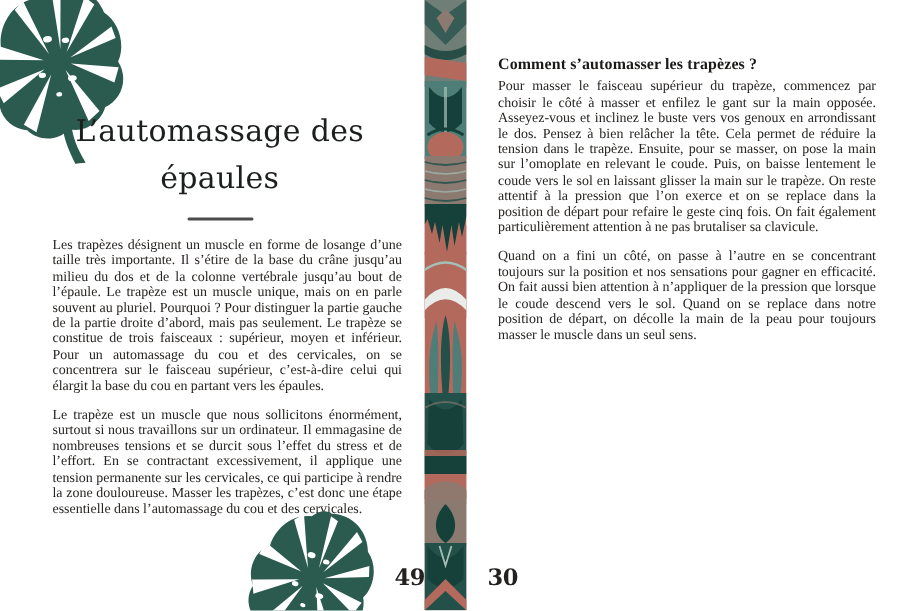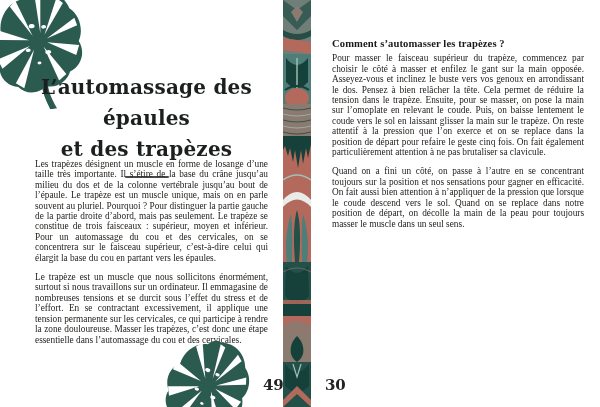--- a/index.html
+++ b/index.html
@@ -19,21 +19,21 @@
   .spine{position:absolute;left:283px;top:0;width:28px;height:407px}
   .spine svg{display:block;width:100%;height:100%}
 
   .leaf-svg{position:absolute;pointer-events:none}
   .leaf-top{left:-10px;top:-12px;width:100px;height:122px;transform:rotate(-6deg)}
   .leaf-bottom{left:162px;top:337px;width:90px;height:110px;transform:rotate(16deg)}
   .leaf-fill{fill:var(--leaf-green,#2b5a4e)}
 
   .title-block{position:absolute;left:10px;top:72px;width:273px;text-align:center}
   .title-line{
-    font-family:"DejaVu Serif", serif;font-weight:700;font-size:20px;line-height:31px;
+    font-family:"DejaVu Serif", serif;font-weight:400;font-size:20px;line-height:31px;
     color:#1b1f1e;letter-spacing:.2px;margin:0;
   }
   .title-divider{width:44px;height:2px;background:var(--divider,#4b4b4b);margin:11px auto 0;border-radius:1px}
 
   .body-text{position:absolute;text-align:justify;font-size:9.3px;line-height:10.4px}
   .left-text{left:35px;top:159px;width:233px}
   .right-text{left:21px;top:39px;width:252px}
   .body-text p{margin:0 0 9px}
   .section-heading{
     font-size:10.6px;font-weight:700;margin:0 0 4px;letter-spacing:.1px;color:#1c1a18;
@@ -79,21 +79,20 @@
           <ellipse cx="58" cy="66" rx="3" ry="2"></ellipse>
           <ellipse cx="48" cy="76" rx="2" ry="1.5"></ellipse>
         </g>
       </g>
     </defs>
     <use href="#monstera"></use>
   </svg>
 
   <div class="title-block">
     <div class="title-line">L’automassage des épaules</div>
-    <div class="title-line">et des trapèzes</div>
     <div class="title-divider"></div>
   </div>
 
   <div class="body-text left-text">
     <p>Les trapèzes désignent un muscle en forme de losange d’une taille très importante. Il s’étire de la base du crâne jusqu’au milieu du dos et de la colonne vertébrale jusqu’au bout de l’épaule. Le trapèze est un muscle unique, mais on en parle souvent au pluriel. Pourquoi ? Pour distinguer la partie gauche de la partie droite d’abord, mais pas seulement. Le trapèze se constitue de trois faisceaux : supérieur, moyen et inférieur. Pour un automassage du cou et des cervicales, on se concentrera sur le faisceau supérieur, c’est-à-dire celui qui élargit la base du cou en partant vers les épaules.</p>
     <p>Le trapèze est un muscle que nous sollicitons énormément, surtout si nous travaillons sur un ordinateur. Il emmagasine de nombreuses tensions et se durcit sous l’effet du stress et de l’effort. En se contractant excessivement, il applique une tension permanente sur les cervicales, ce qui participe à rendre la zone douloureuse. Masser les trapèzes, c’est donc une étape essentielle dans l’automassage du cou et des cervicales.</p>
   </div>
 
   <svg class="leaf-svg leaf-bottom" viewBox="0 0 100 124" aria-hidden="true">
     <use href="#monstera"></use>

